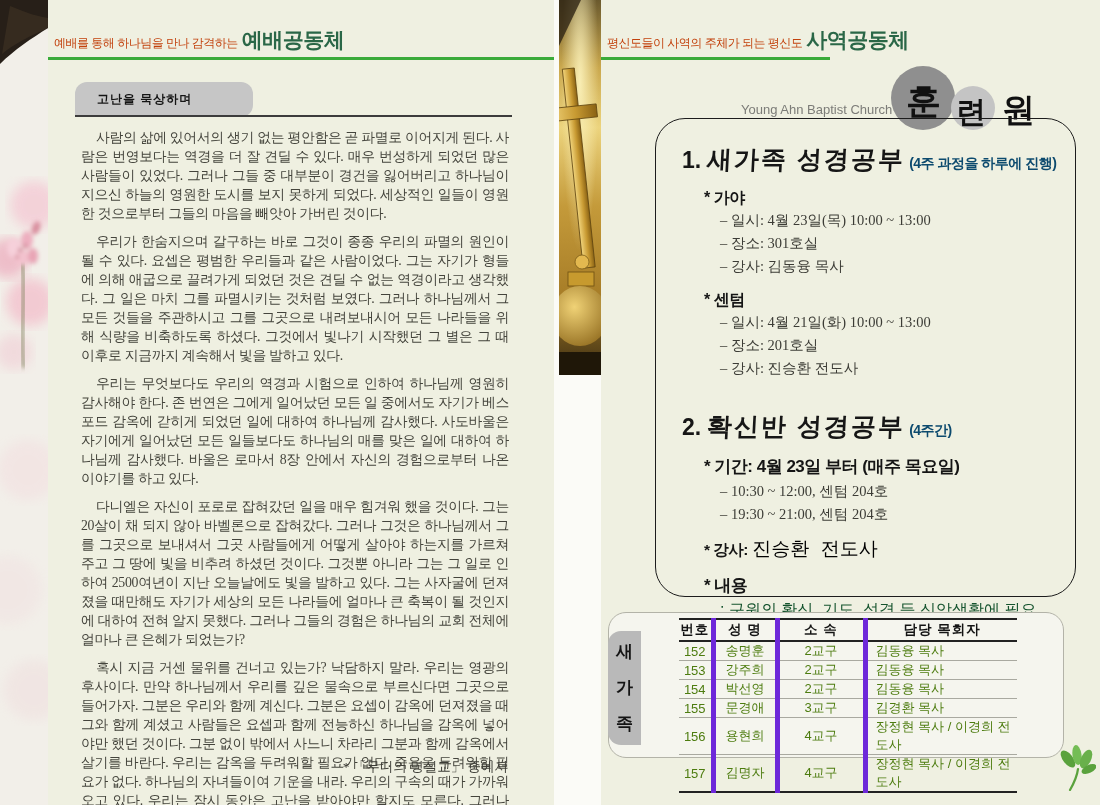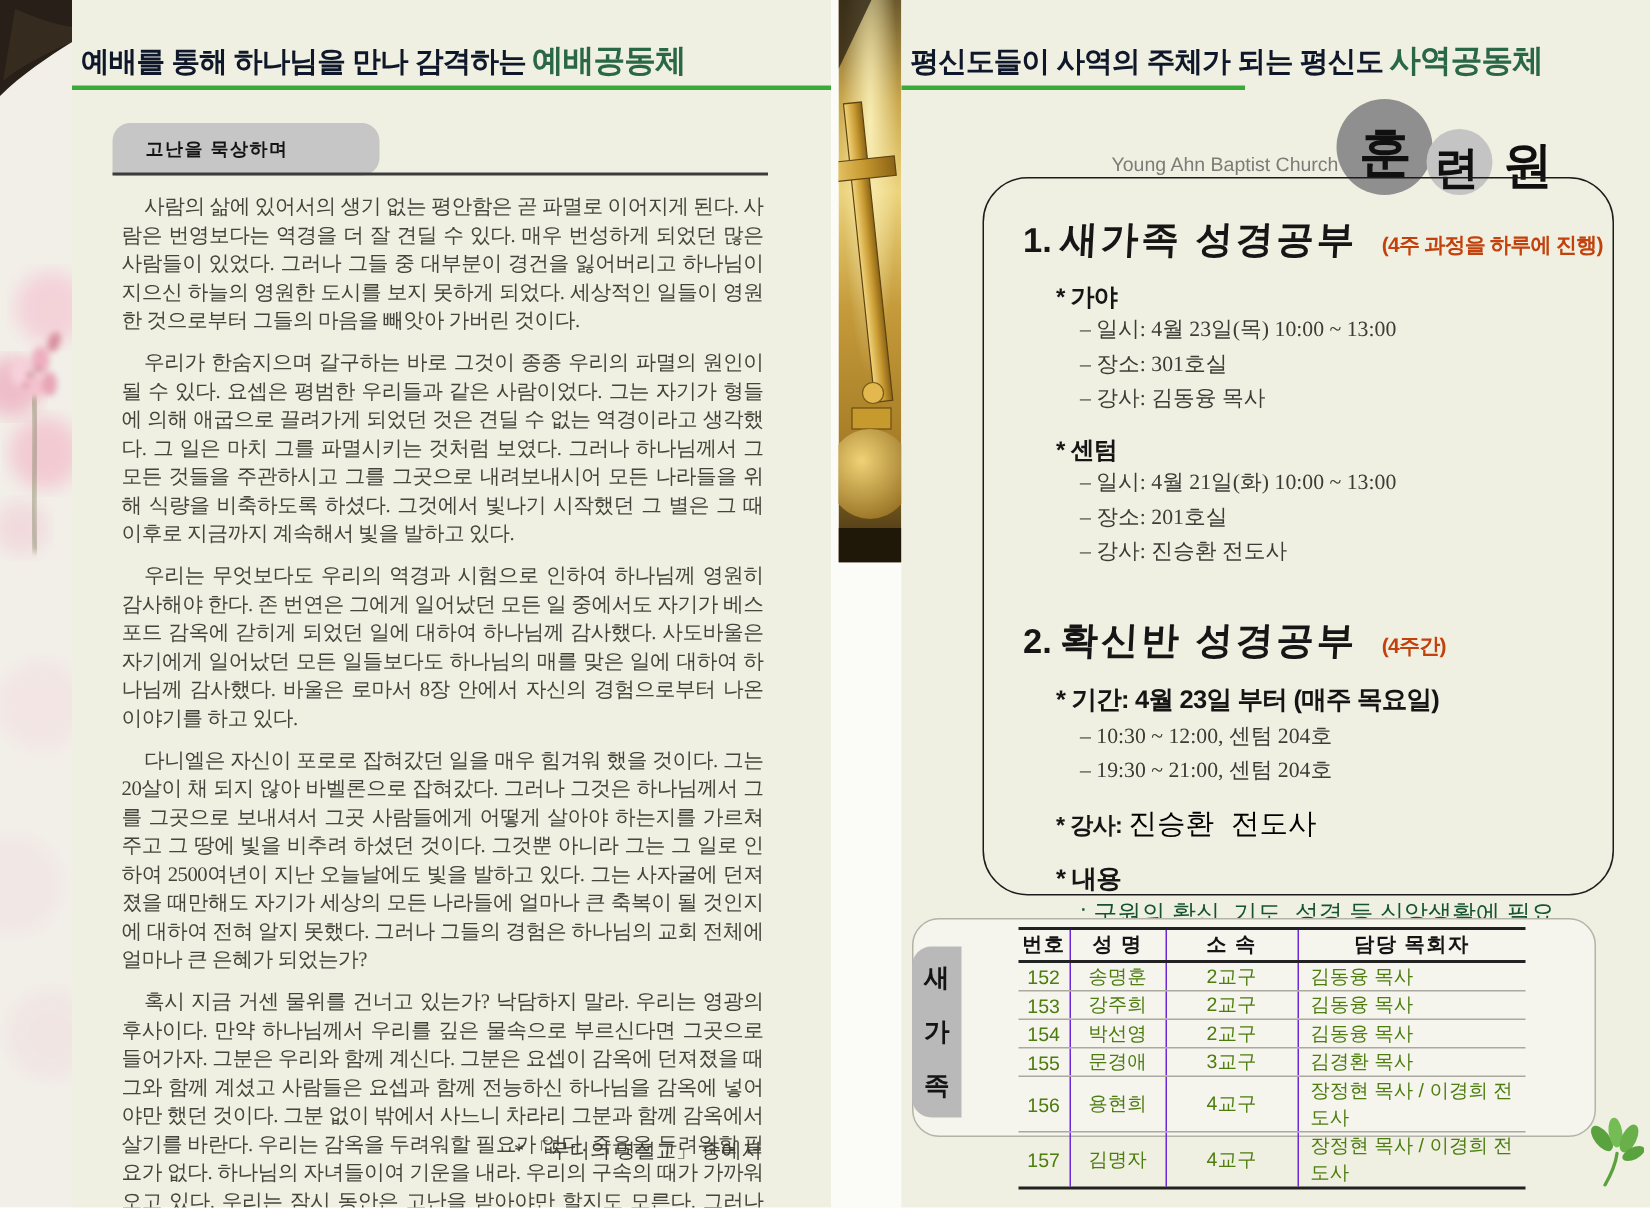--- a/index.html
+++ b/index.html
@@ -14,21 +14,21 @@
   .page { position:absolute; top:0; height:805px; background:#eff0e1; }
   .page-left  { left:48px;  width:506px; }
   .page-right { left:601px; width:499px; }
 
   
   .gutter { position:absolute; left:554px; top:0; width:47px; height:805px; background:#fbfbf7; }
   .cross-photo { position:absolute; left:5px; top:0; width:42px; height:375px; }
 
   
   .page-head { position:absolute; top:26px; left:6px; display:flex; align-items:baseline; white-space:nowrap; }
-  .head-prefix { font-size:19px; font-weight:bold; color:#0f172a; letter-spacing:-0.5px; }
+  .head-prefix { font-size:12px; font-weight:normal; color:#c2410c; letter-spacing:-0.5px; }
   .head-emph   { font-size:21px; font-weight:bold; color:#2a6747; letter-spacing:-0.5px; margin-left:4px; }
   .head-rule { position:absolute; top:57px; height:3px; background:#3aab3a; }
   .page-left  .head-rule { left:0; width:506px; }
   .page-right .head-rule { left:0; width:229px; }
 
   
   .title-tab { position:absolute; left:27px; top:82px; width:178px; height:35px; background:#c6c6c6;
                border-radius:12px 12px 12px 2px; display:flex; align-items:center; padding-left:22px; }
   .title-tab span { font-size:12px; font-weight:bold; color:#141414; letter-spacing:1px; }
   .title-underline { position:absolute; left:27px; top:115px; width:437px; height:2px; background:#3c3c3c; }
@@ -50,21 +50,21 @@
   .badge .ch1 { left:17px;  top:16px; font-size:35px; }
   .badge .ch2 { left:67px;  top:30px; font-size:30px; }
   .badge .ch3 { left:113px; top:26px; font-size:33px; }
 
   
   .program-box { position:absolute; left:54px; top:118px; width:421px; height:479px;
                  border:1.6px solid #1c1c1c; border-radius:30px; padding:22px 24px 0 26px; }
   .sec-head { display:flex; align-items:baseline; white-space:nowrap; margin-top:2px; }
   .sec-num   { font-size:23px; font-weight:900; color:#161616; }
   .sec-title { font-size:25px; font-weight:900; color:#161616; letter-spacing:2px; margin-left:6px; transform:skewX(-3deg); }
-  .sec-note  { font-size:14px; font-weight:bold; color:#c2410c; margin-left:16px; letter-spacing:-0.5px; }
+  .sec-note  { font-size:14px; font-weight:bold; color:#0c4a6e; margin-left:4px; letter-spacing:-0.5px; }
   .grp { margin-left:22px; }
   .grp-name { font-size:16px; font-weight:bold; color:#151515; margin-top:12px; letter-spacing:-0.5px; }
   .grp-item { font-size:14.5px; color:#3c3c36; line-height:23px; margin-left:16px;
               font-family:"Liberation Serif","DejaVu Serif",serif; }
   .bold-line { font-size:17px; font-weight:bold; color:#151515; margin:12px 0 2px 22px; letter-spacing:-0.5px; }
   .mix-line { margin:10px 0 0 22px; font-size:15.5px; }
   .mix-line .lbl { font-weight:bold; color:#151515; letter-spacing:-0.5px; }
   .mix-line .val { font-family:Liberation Mono, monospace; color:#000000; font-size:19px; }
   .content-lines { margin-left:38px; }
   .content-lines div { font-size:16px; color:#14532d; line-height:21px;
@@ -74,21 +74,21 @@
   .nf-panel { position:absolute; left:7px; top:612px; width:456px; height:146px;
               background:#f5f5ee; border:1px solid #b3b3a8; border-radius:18px; }
   .nf-tab { position:absolute; left:-1px; top:18px; width:33px; height:114px; background:#b9b9b9;
             border-radius:13px 0 0 13px; display:flex; flex-direction:column; align-items:center; justify-content:center; }
   .nf-tab div { font-size:17px; font-weight:bold; color:#141414; line-height:36px; }
   .nf-table { position:absolute; left:70px; top:5px; border-collapse:collapse; }
   .nf-table th { border-top:2px solid #222; border-bottom:2px solid #222; font-size:13.5px; font-weight:bold;
                  color:#141414; height:22px; letter-spacing:1px; }
   .nf-table td { font-size:13px; color:#4d7c0f; height:19px; border-bottom:1px solid #a9a9a0; text-align:center; }
   .nf-table tr:last-child td { border-bottom:2px solid #222; }
-  .nf-table th + th, .nf-table td + td { border-left:1px solid #6d28d9; }
+  .nf-table th + th, .nf-table td + td { border-left:5px solid #6d28d9; }
   .nf-table td.c3, .nf-table th.h3 { text-align:left; padding-left:8px; }
   .nf-table th.h3 { text-align:center; padding-left:0;margin-top:21px; }
   .col0{width:34px;} .col1{width:64px;} .col2{width:88px;} .col3{width:152px;}
 
   .leaf { position:absolute; left:457px; top:745px; }
 </style>
 </head>
 <body>
 
 <div id="canvas">

